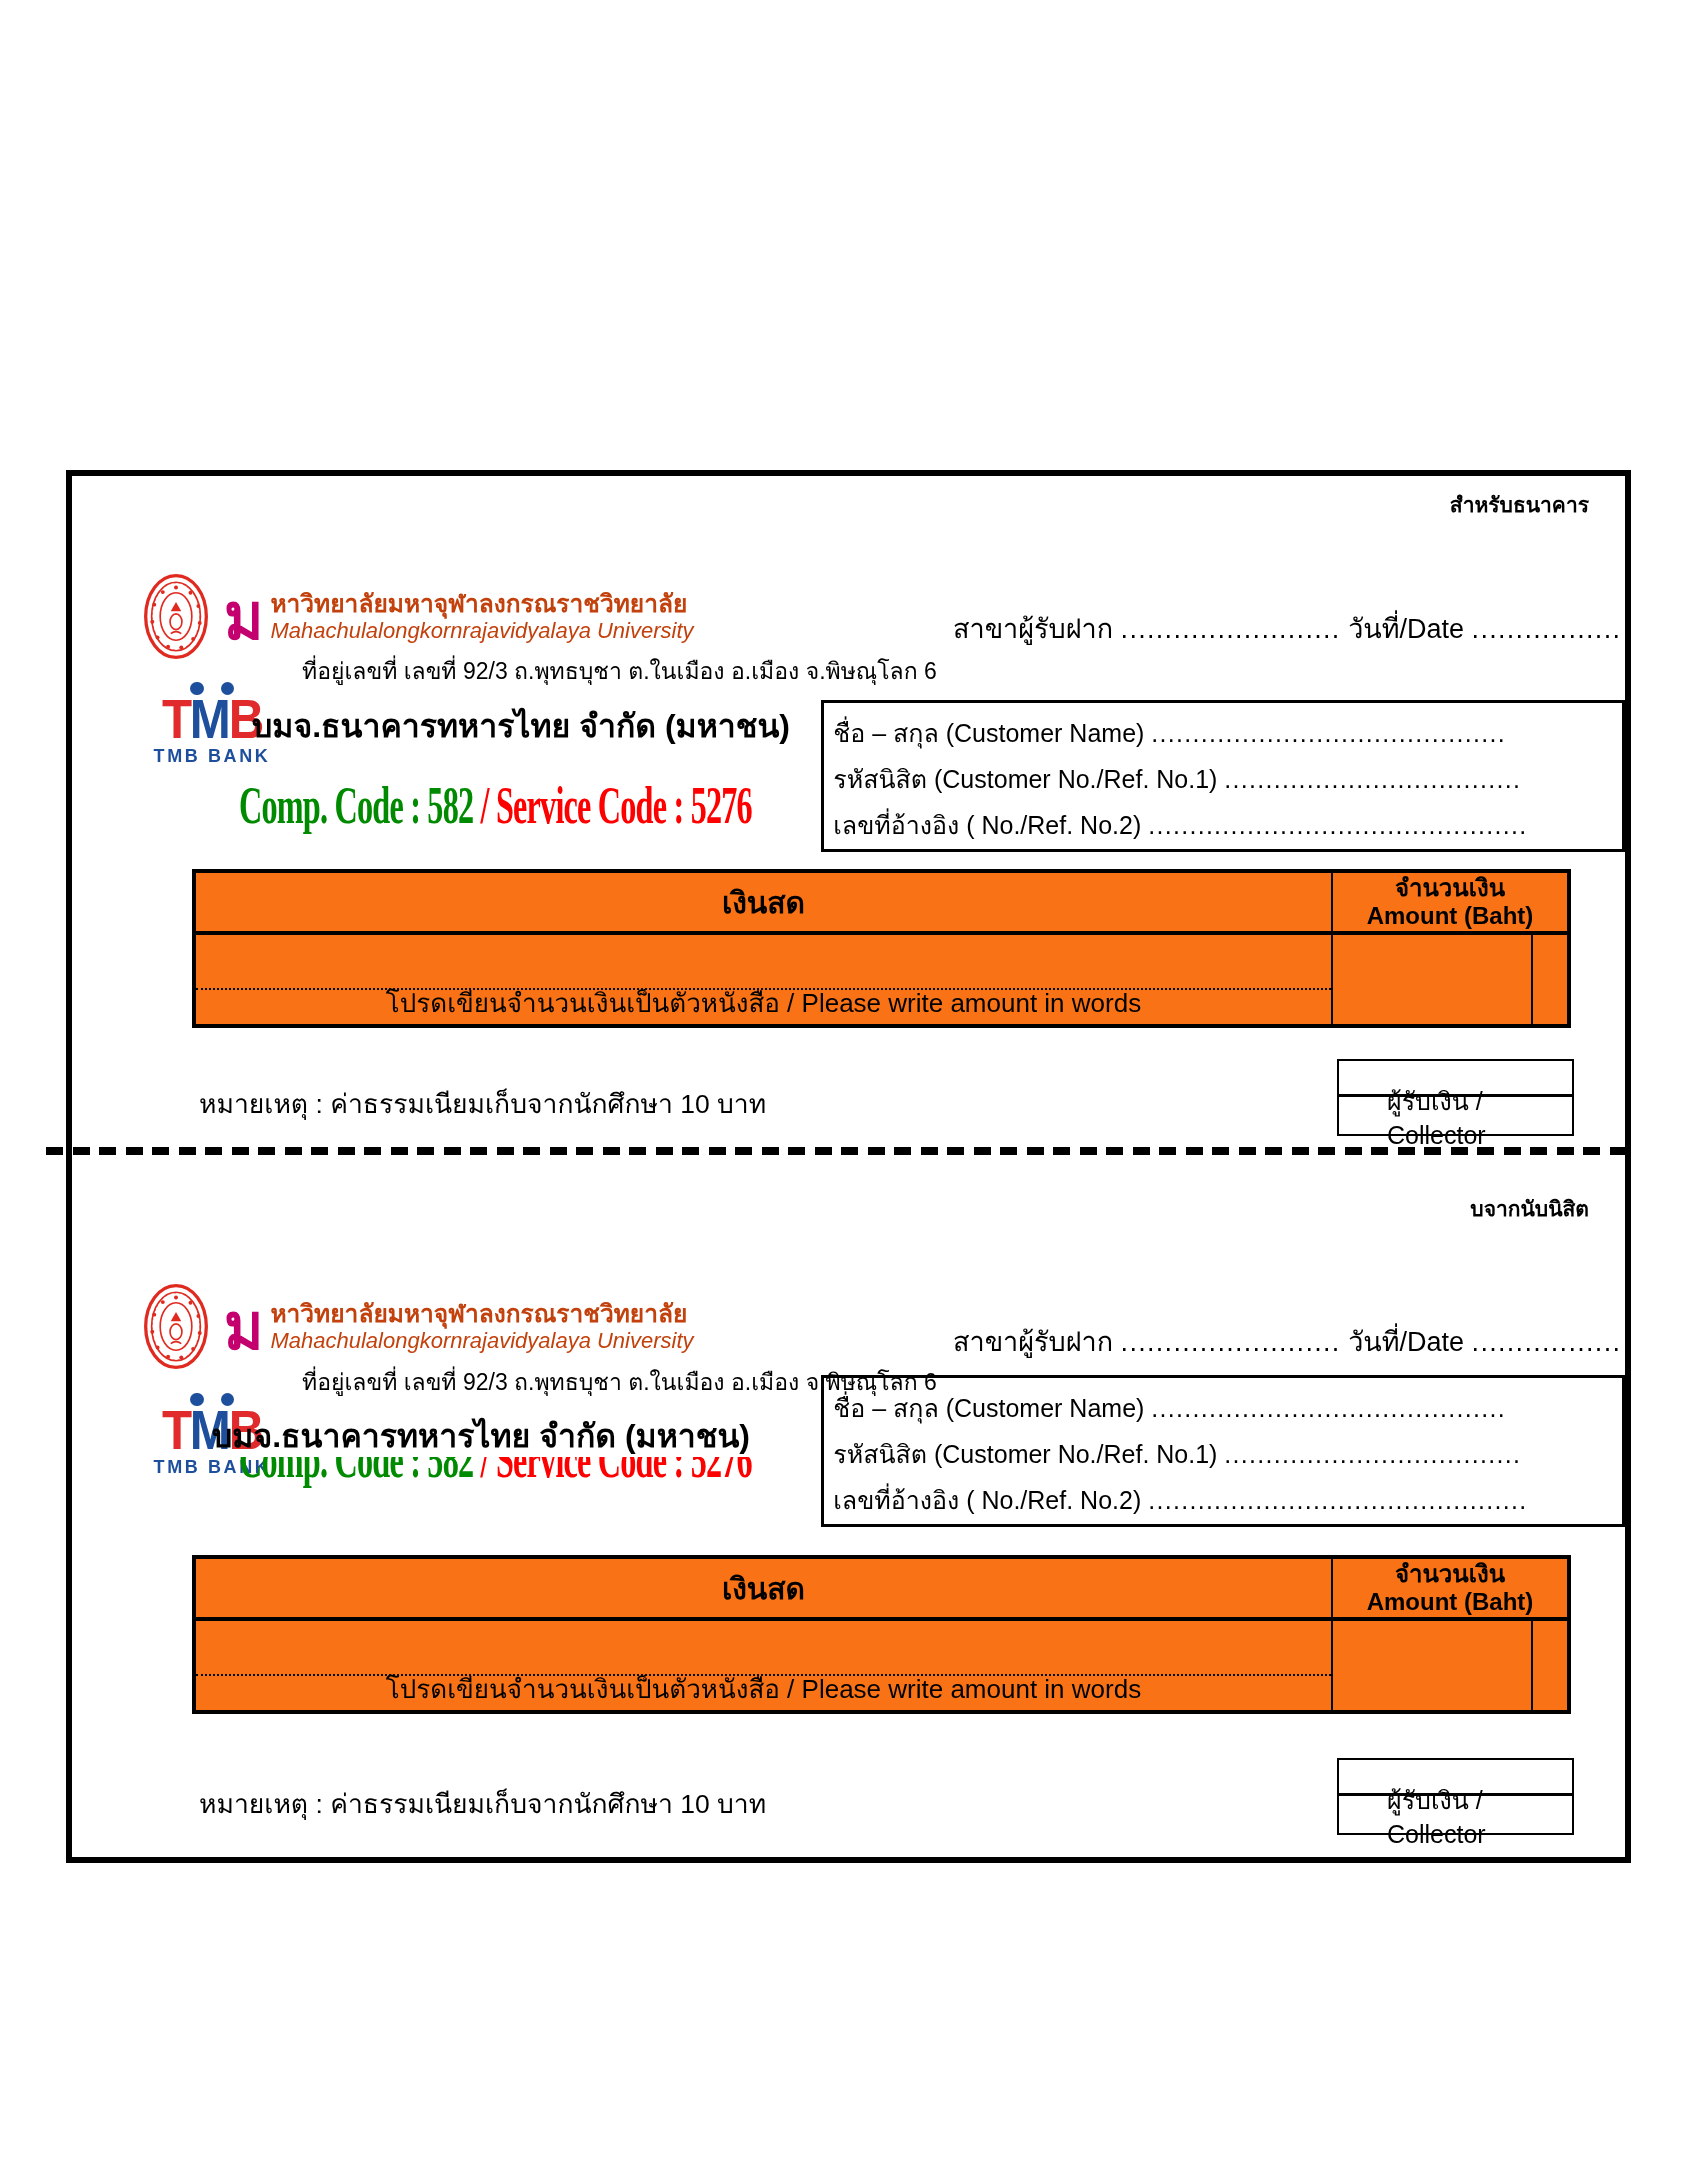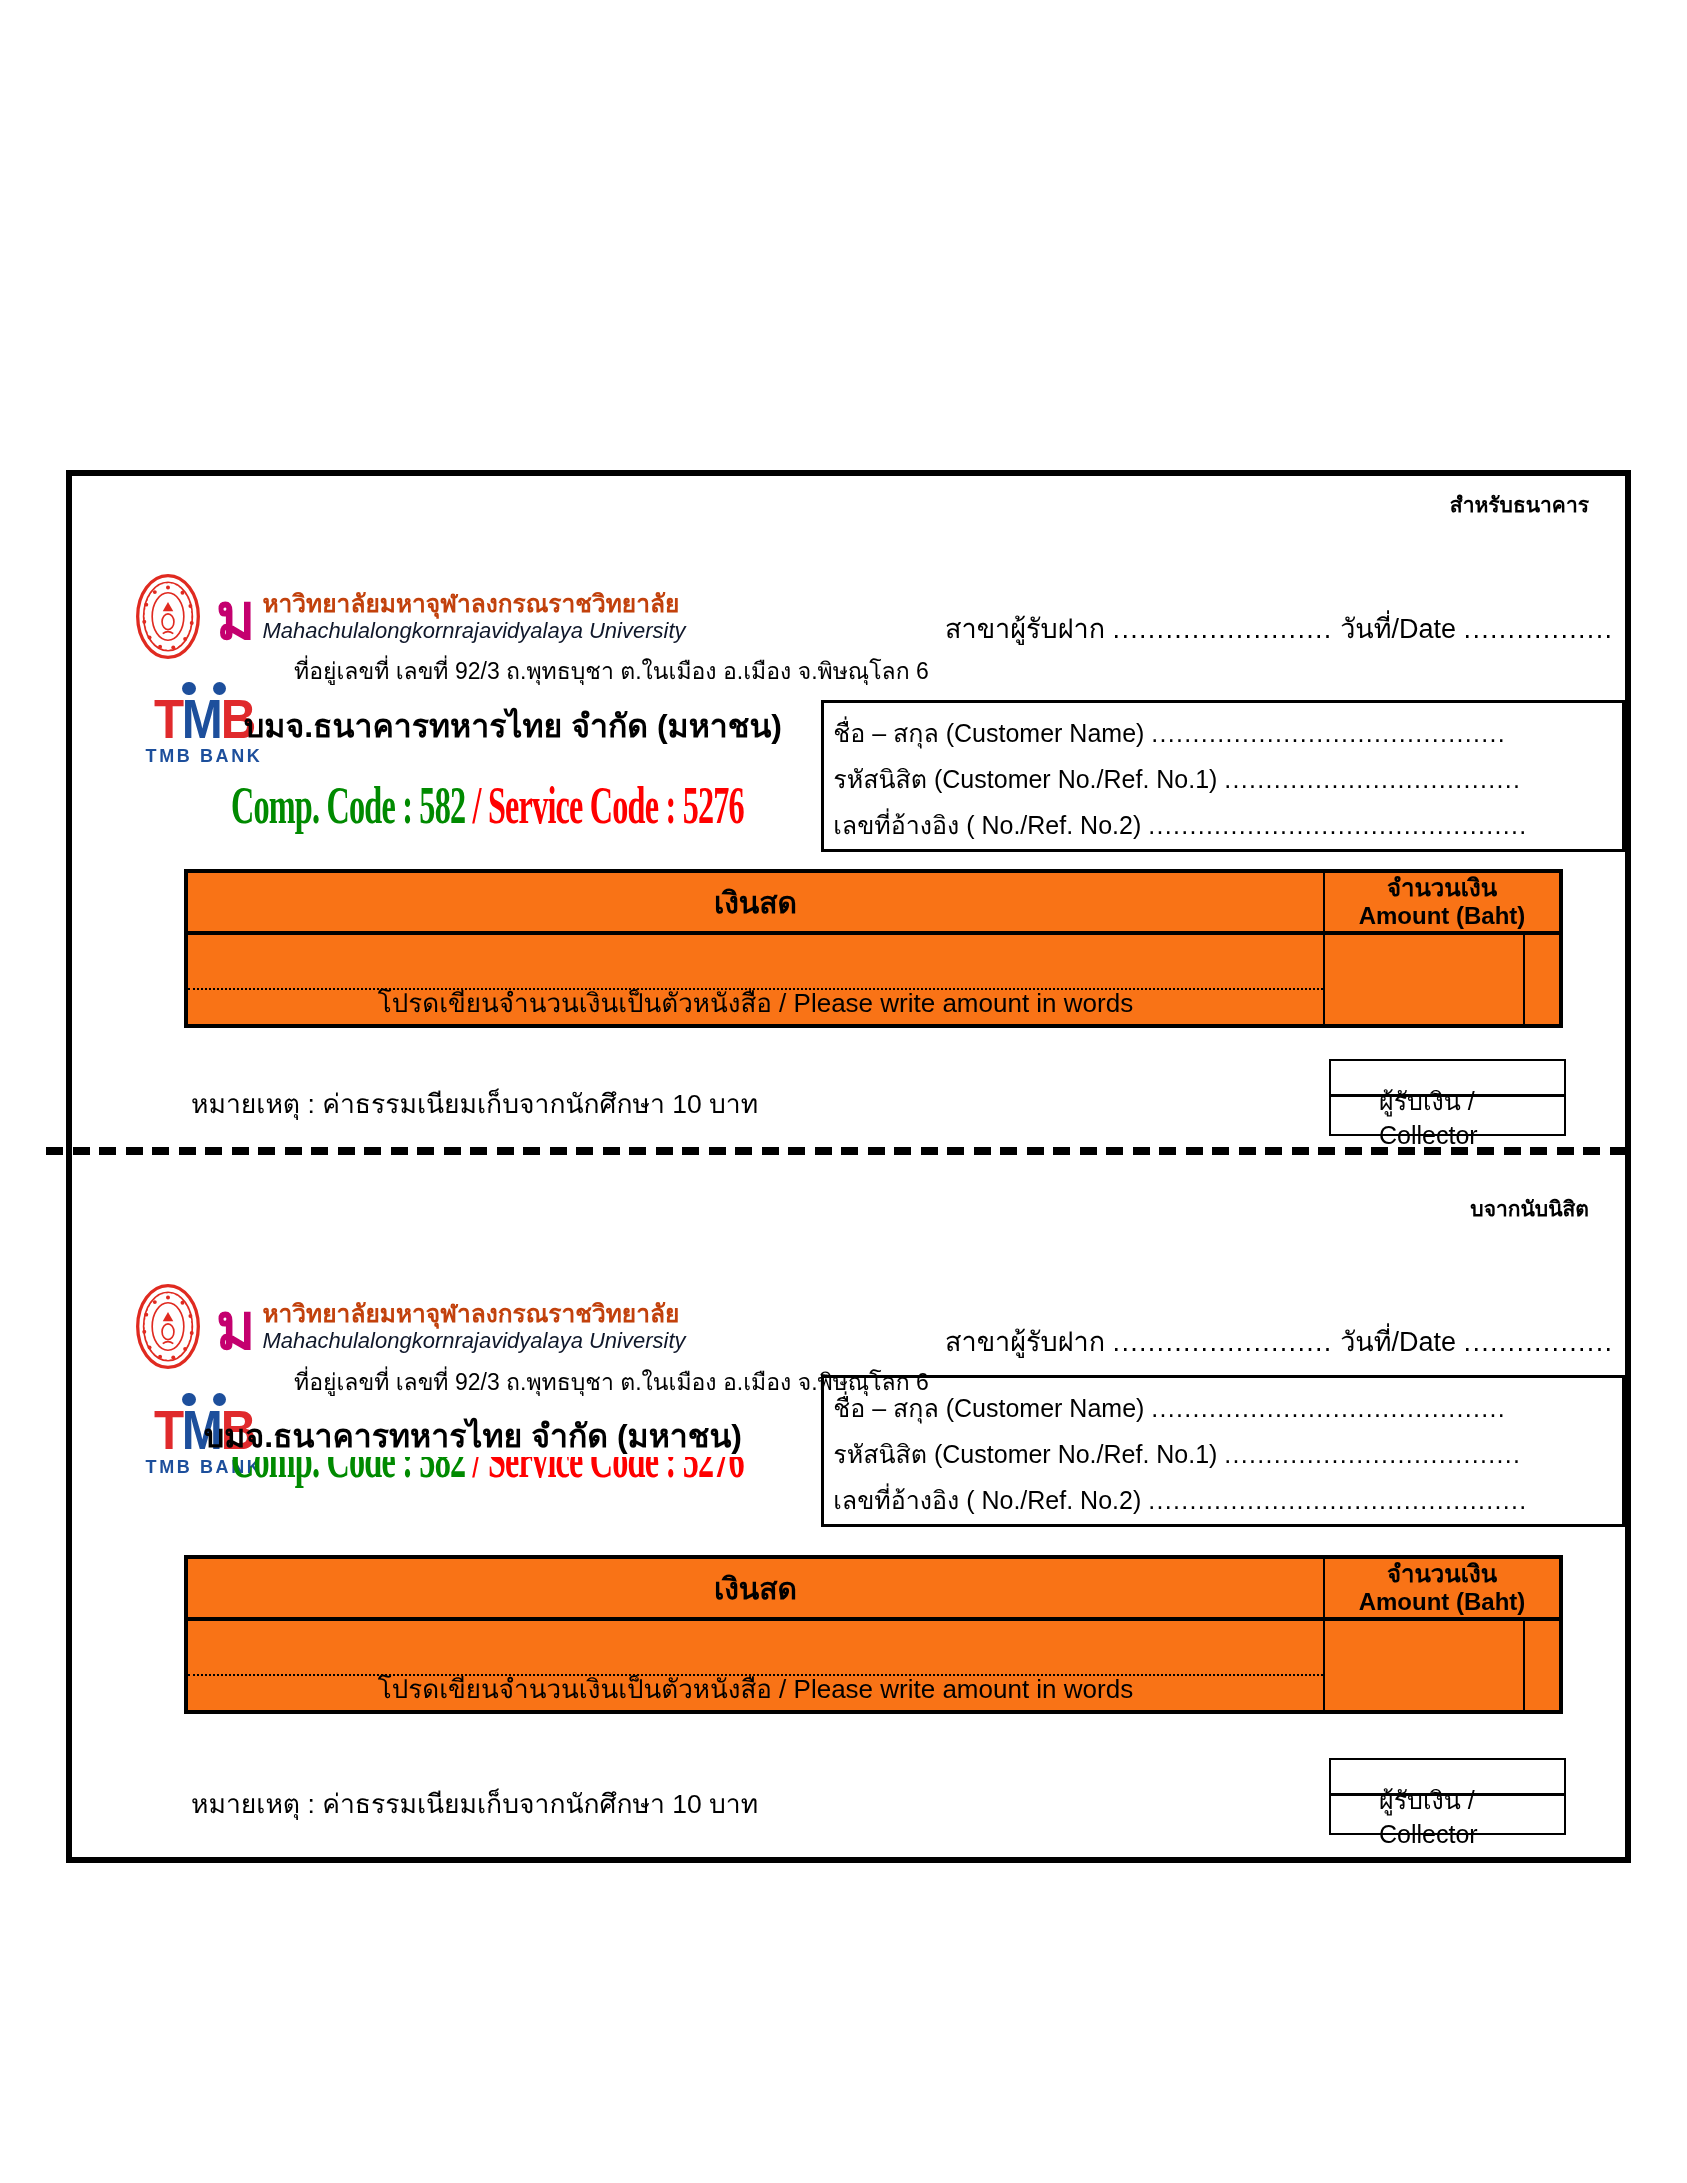--- a/index.html
+++ b/index.html
@@ -1,37 +1,37 @@
 <!DOCTYPE html>
 <html style="font-size:10.6px"><head>
 <meta charset="utf-8">
 <style>
   html,body{margin:0;padding:0;background:#fff;}
   .page{position:relative;width:1687px;height:2183px;background:#fff;overflow:hidden;
         font-family:"Liberation Sans",sans-serif;color:#000;}
   .sheet{position:absolute;left:66px;top:470px;width:1565px;height:1393px;
          border:6.6px solid #000;box-sizing:border-box;background:#fff;}
-  .slip{position:absolute;left:0;right:0;}
+  .slip{position:absolute;left:8px;right:0;}
   .slip--bank{top:0;height:675px;}
   .slip--student{top:675px;height:704px;}
 
   .copy-label{position:absolute;right:36px;font-size:21px;font-weight:bold;}
   .slip--bank .copy-label{top:12px;}
   .slip--student .copy-label{top:41px;}
 
   
   .uni-brand{position:absolute;left:63px;display:flex;align-items:center;}
   .slip--bank .uni-brand{top:97px;}
   .slip--student .uni-brand{top:132px;}
   .seal{width:66px;height:87px;flex:0 0 auto;}
   .uni-m{font-size:65px;line-height:65px;font-weight:bold;color:#C4006F;margin-left:14.6px;
          transform:scaleX(.92);transform-origin:left center;}
   .uni-names{margin-left:4px;}
   .uni-th{font-size:24.5px;font-weight:bold;color:#c2410c;line-height:29px;}
-  .uni-en{font-size:22px;font-style:italic;color:#0f172a;line-height:26.5px;}
+  .uni-en{font-size:22px;font-style:italic;color:#c2410c;line-height:26.5px;}
 
   .branch-line{position:absolute;left:873px;font-size:27px;white-space:nowrap;}
   .slip--bank .branch-line{top:131px;}
   .slip--student .branch-line{top:169px;}
   .dots{letter-spacing:1.3px;}
 
   .address{position:absolute;left:222px;font-size:23px;white-space:nowrap;width:635px;overflow:hidden;}
   .slip--bank .address{top:177px;}
   .slip--student .address{top:213px;}
 

